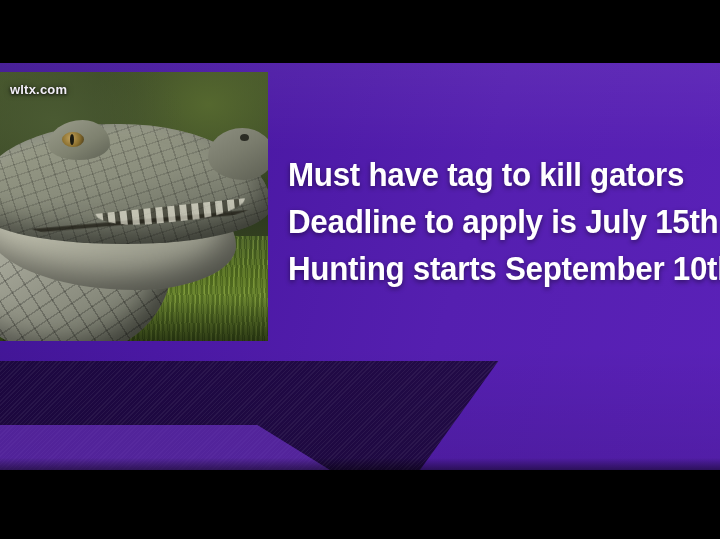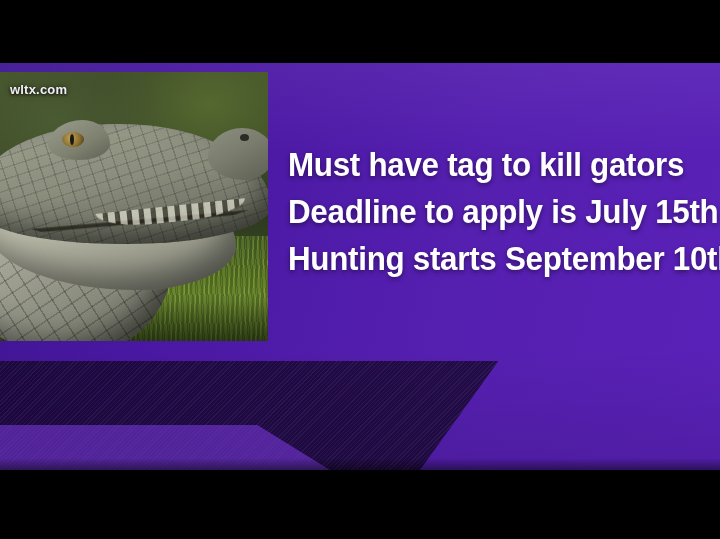--- a/index.html
+++ b/index.html
@@ -323,21 +323,21 @@
     font-weight: 700;
     letter-spacing: 0.2px;
     text-shadow: 0 1px 3px rgba(0,0,0,0.85), 0 0 6px rgba(0,0,0,0.6);
     z-index: 12;
   }
 
   
   .headlines {
     position: absolute;
     left: 288px;
-    top: 78px;            
+    top: 88px;            
     width: 410px;
     z-index: 20;
   }
   .headline {
     color: #ffffff;
     font-family: "Liberation Sans", sans-serif;
     font-weight: 700;
     font-size: 33px;
     line-height: 47px;
     letter-spacing: -0.3px;

